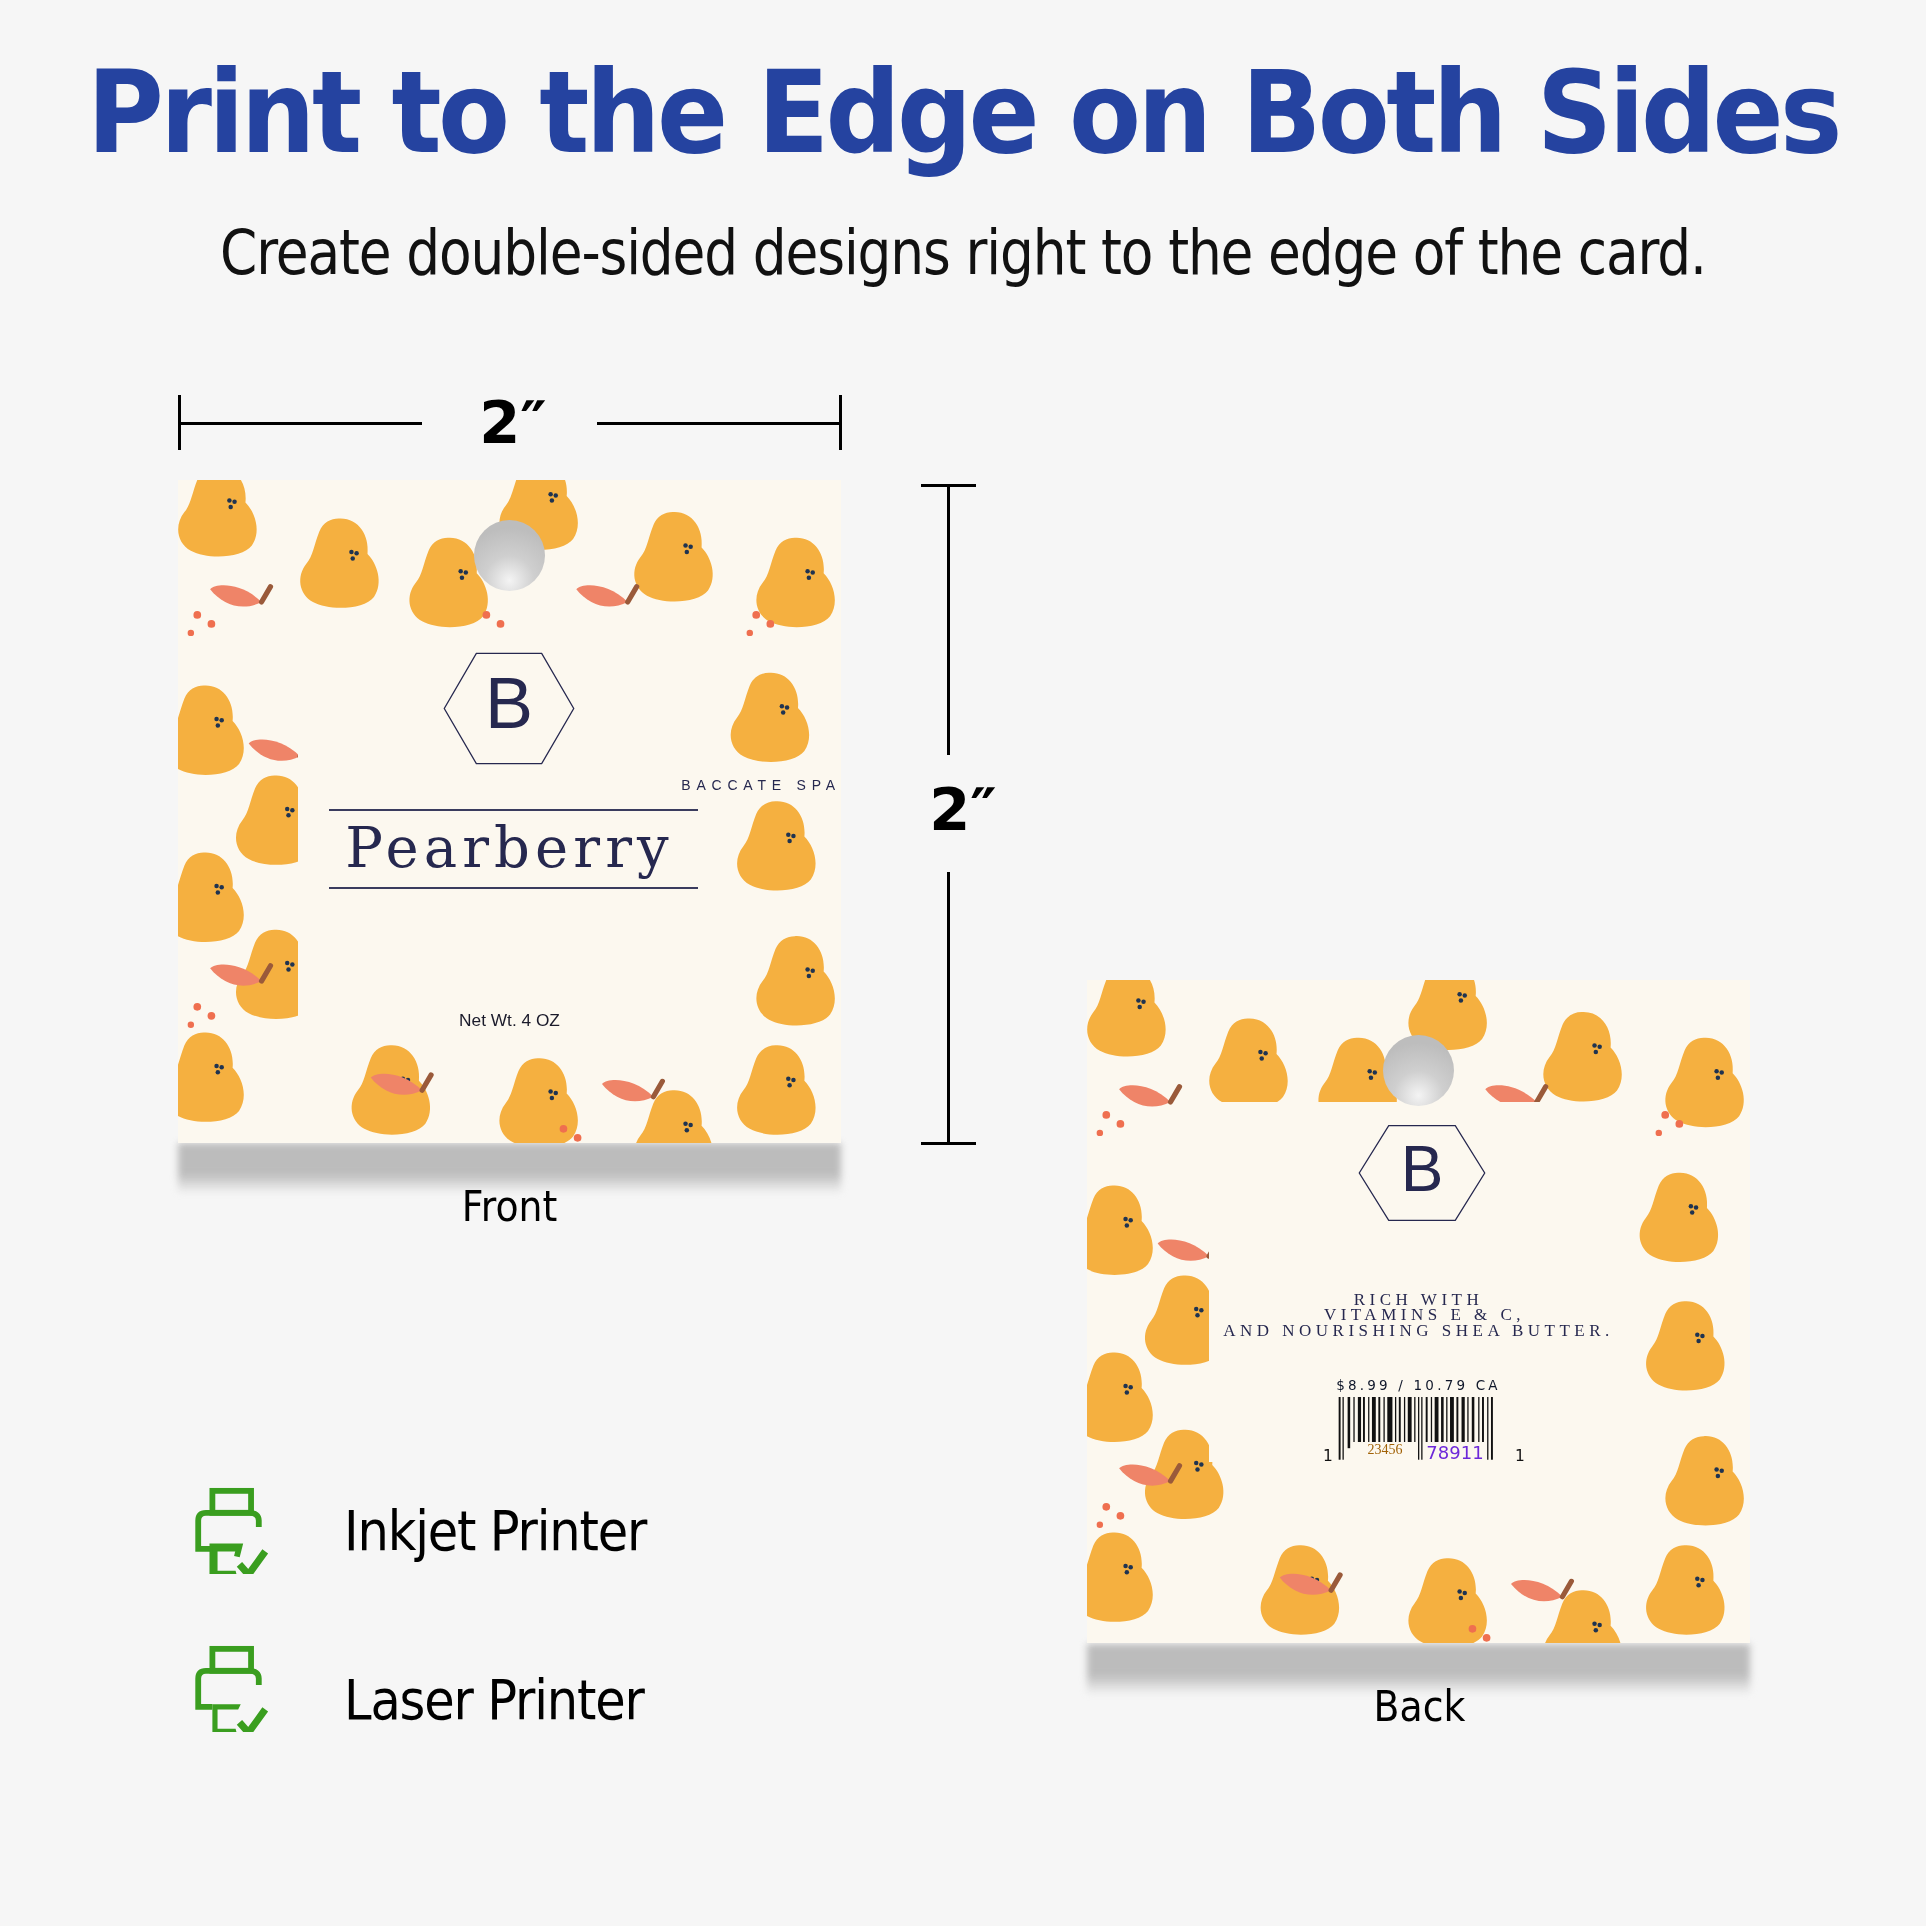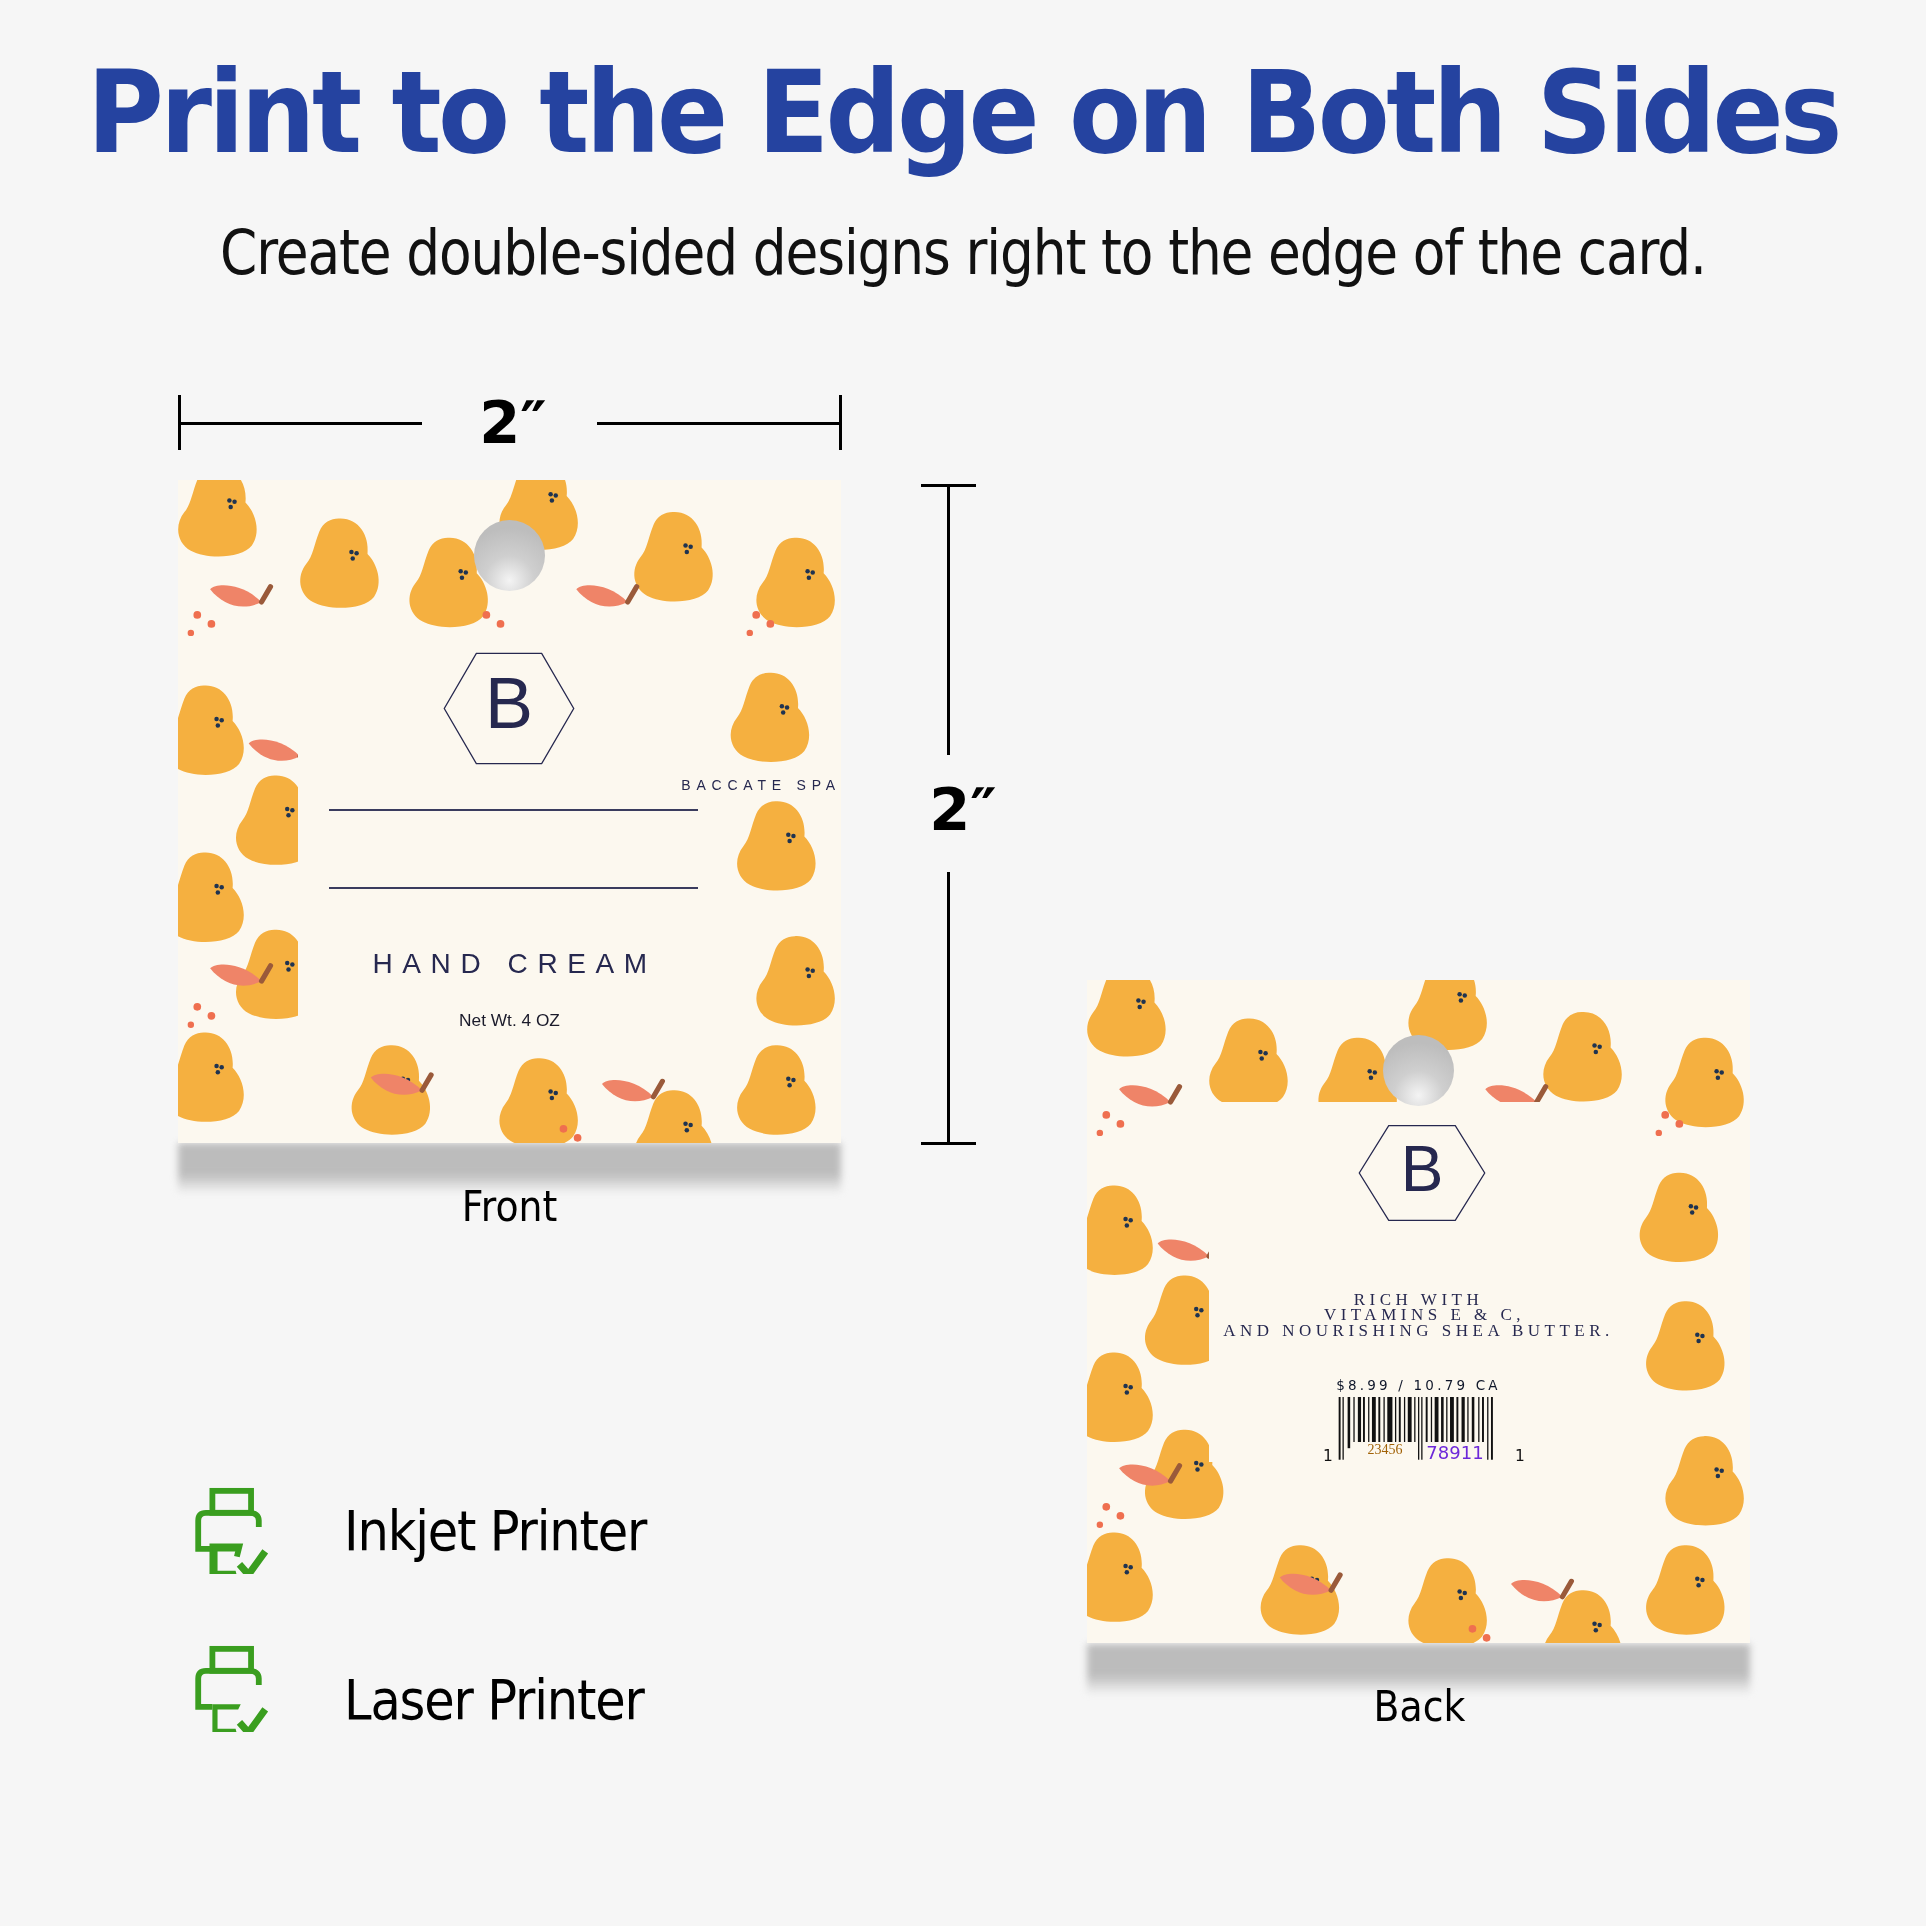--- a/index.html
+++ b/index.html
@@ -134,22 +134,22 @@
       <use href="#pear-pattern"></use>
     </svg>
   <div class="panel" style="left:120px;top:148px;width:424px;height:417px;"></div>
   <div class="hole" style="left:296px;top:40px;"></div>
   <svg style="position:absolute;left:265px;top:172px;" width="132" height="113" viewBox="0 0 206 176">
     <polygon points="52,2 154,2 204,88 154,174 52,174 2,88" fill="none" stroke="#26284f" stroke-width="2"></polygon>
   </svg>
   <div class="card-text" style="left:265px;top:187px;width:132px;font-family:'Liberation Sans',sans-serif;font-size:72px;line-height:1;">B</div>
   <div class="card-text brand" style="left:0;top:297px;width:663px;text-align:right;">BACCATE SPA</div>
   <div class="rule" style="left:151px;top:329px;width:369px;"></div>
+  <div class="card-text product-name" style="left:0;top:335px;width:663px;">Pearberry</div>
   <div class="rule" style="left:151px;top:407px;width:369px;"></div>
-  <div class="card-text product-sub" style="left:5.1px;top:466px;width:663px;">HAND CREAM</div>
   <div class="card-text netwt" style="left:0;top:530px;width:663px;">Net Wt. 4 OZ</div>
 </div>
 <div class="caption" style="left:381px;top:1186px;width:257px;">Front</div>
 
 <div class="card-shadow" style="left:1087px;top:1644px;"></div>
 <div class="card" style="left:1087px;top:980px;">
   <svg class="pattern" width="663" height="663" viewBox="0 0 1032 1032">
       <use href="#pear-pattern"></use>
     </svg>
   <div class="panel" style="left:122px;top:122px;width:411px;height:360px;"></div>

